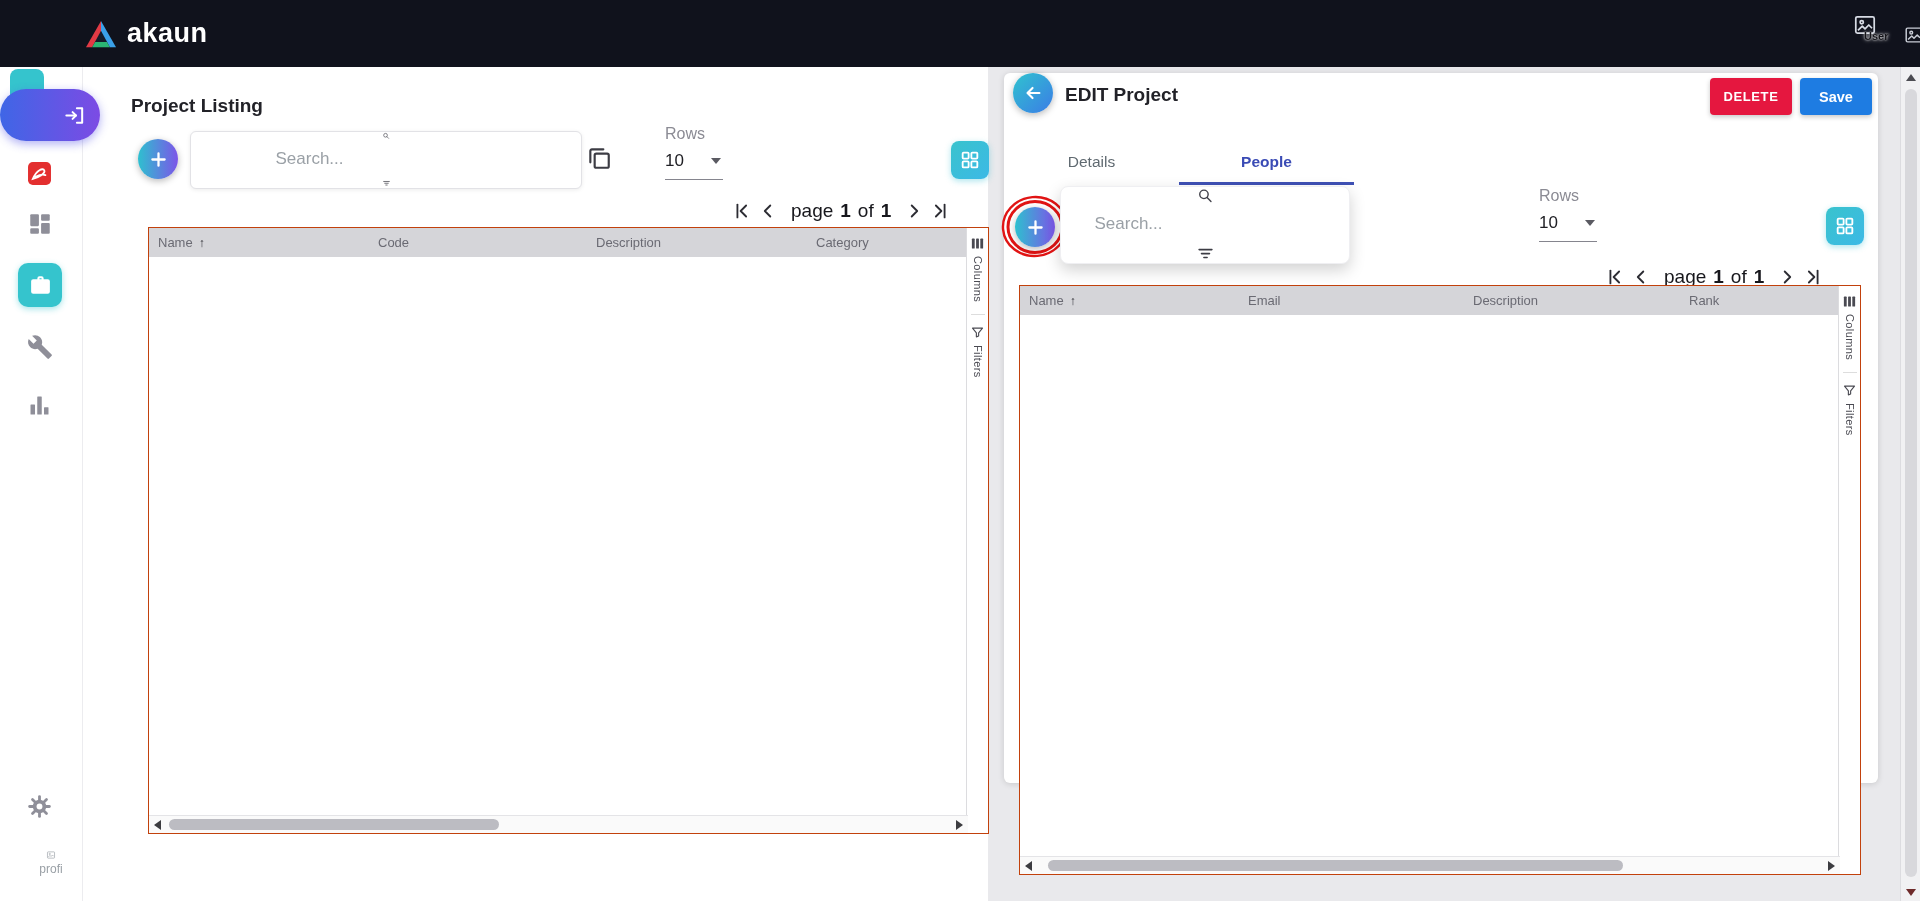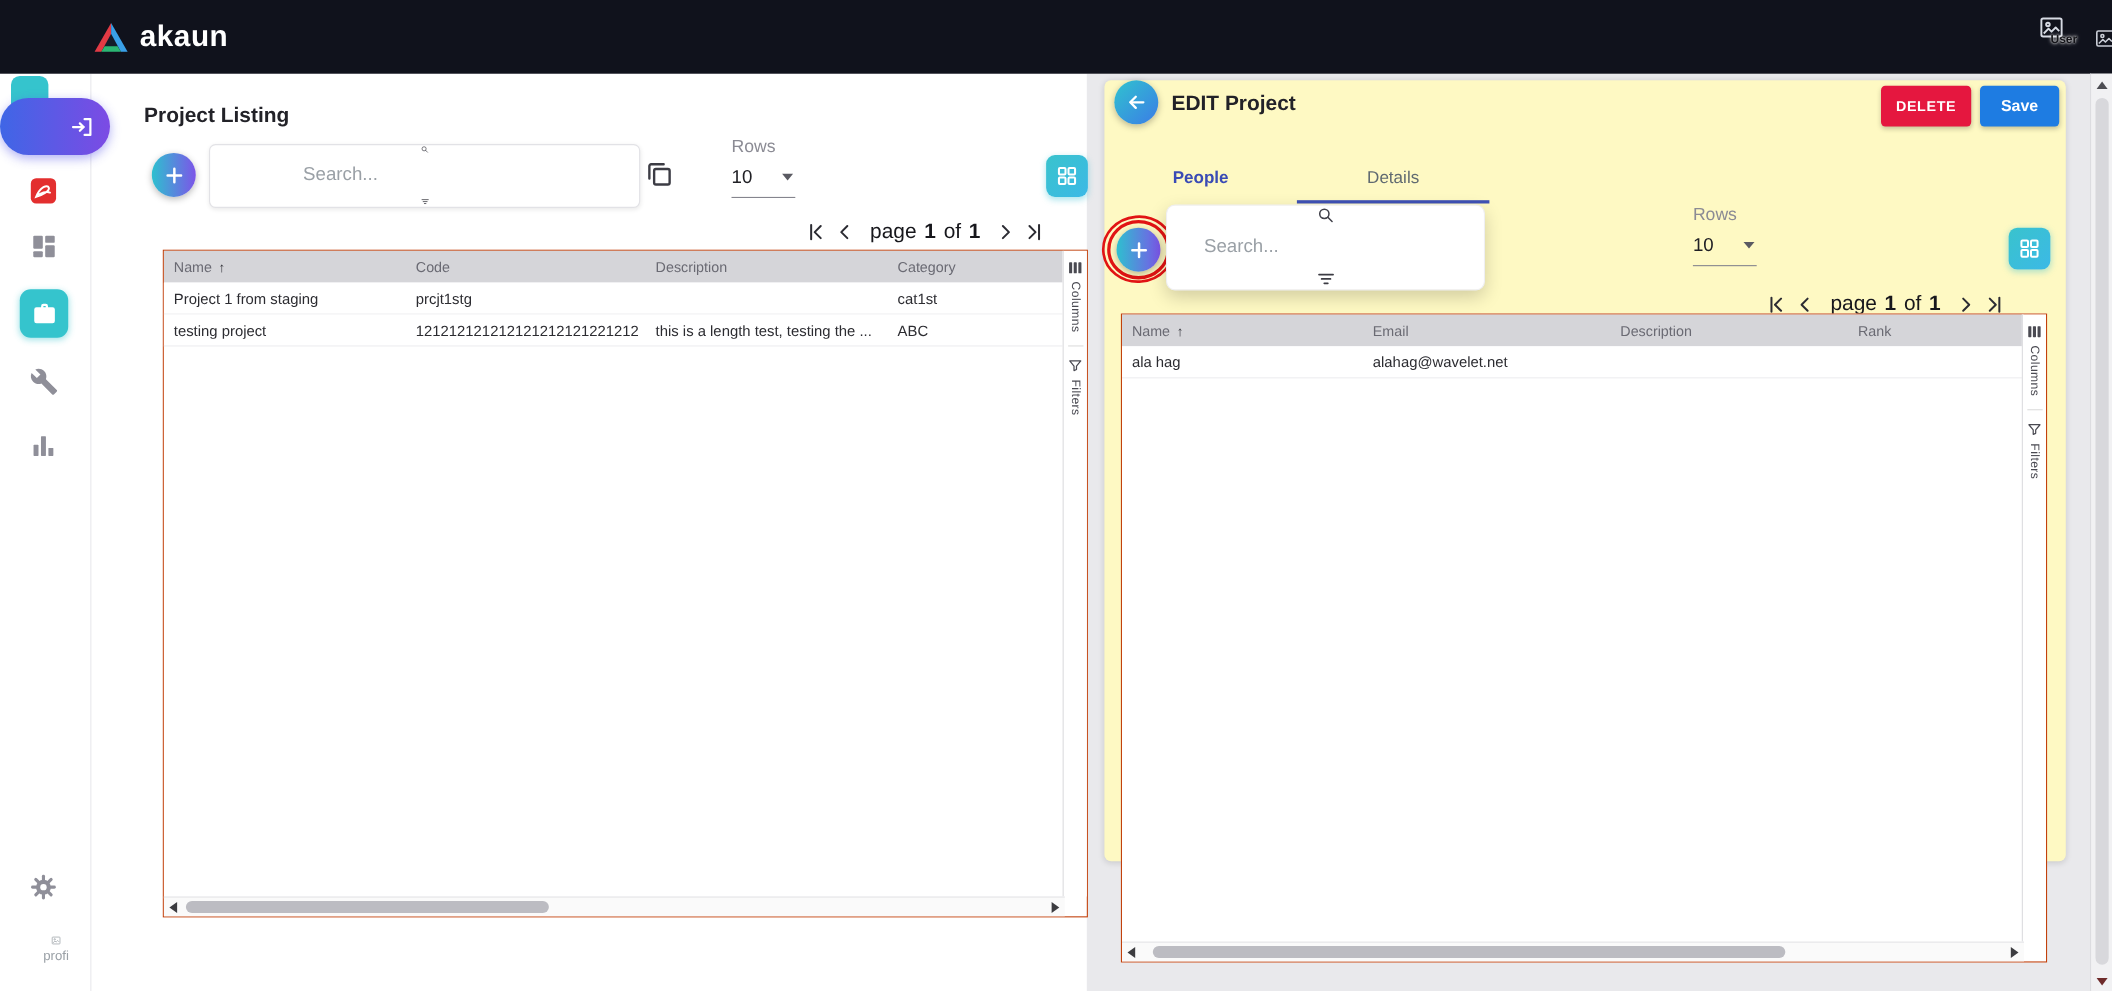--- a/index.html
+++ b/index.html
@@ -24,21 +24,21 @@
   .tile-peek { position:absolute; left:10px; top:2px; width:34px; height:34px; border-radius:8px; background:#35c4cd; z-index:1; }
   .active-pill { position:absolute; left:0; top:22px; width:100px; height:52px; border-radius:26px;
     background:linear-gradient(90deg,#3f66e6,#7c4be4); box-shadow:0 3px 10px rgba(80,80,230,.45);
     display:flex; align-items:center; justify-content:flex-end; padding-right:14px; z-index:6; }
   .active-tile { position:absolute; left:18px; top:196px; width:44px; height:44px; border-radius:10px; background:#35c4cd;
     display:flex; align-items:center; justify-content:center; box-shadow:0 2px 6px rgba(53,196,205,.45); }
   .side-profile { position:absolute; left:22px; top:783px; width:58px; height:26px; overflow:hidden; display:flex; align-items:center; gap:2px;flex-direction:column; }
   .side-profile .alt { font-size:12px; color:#9aa0a6; white-space:nowrap; }
   
   .panel-left { position:absolute; left:83px; top:67px; width:905px; height:834px; background:#fff; z-index:2; }
-  .panel-right { position:absolute; left:1004px; top:73px; width:874px; height:710px; background:#fef9c3; border-radius:6px; box-shadow:0 1px 6px rgba(0,0,0,.14); z-index:2; }
+  .panel-right { position:absolute; left:1004px; top:73px; width:874px; height:710px; background:#ffffff; border-radius:6px; box-shadow:0 1px 6px rgba(0,0,0,.14); z-index:2; }
   .page-title { position:absolute; left:48px; top:28px; font-size:19px; font-weight:600; color:#222228; }
   
   .round-grad { width:40px; height:40px; border-radius:50%; background:linear-gradient(90deg,#2ec0cf,#7c55e8);
     display:flex; align-items:center; justify-content:center; box-shadow:0 2px 7px rgba(0,0,0,.28); cursor:pointer; }
   .back-grad { background:linear-gradient(135deg,#30c3cf,#3b7ce6); }
   
   .search-box { position:absolute; display:flex; align-items:center; background:#fff; border:1px solid #e2e2e6; border-radius:6px; box-shadow:0 1px 4px rgba(0,0,0,.08); padding:0 14px; gap:10px;flex-direction:column; }
   .search-box input { flex:1; border:none; outline:none; font-size:17px; color:#333; font-family:inherit; background:transparent; }
   .search-box input::placeholder { color:#9aa0a6; }
   .search-card { border:1px solid #efeff2; box-shadow:0 6px 16px rgba(0,0,0,.18); border-radius:8px; }
@@ -275,34 +275,20 @@
           <span>Code</span>
         </div>
       <div class="hcell">
           <span>Description</span>
         </div>
       <div class="hcell">
           <span>Category</span>
         </div>
     </div>
 
-    <div style="width:817px; height:560px; background:#fff;">
-      <div class="tbl-row" style="grid-template-columns:220px 218px 220px 159px;">
-        <div class="cell">Project 1 from staging</div>
-        <div class="cell">prcjt1stg</div>
-        <div class="cell"></div>
-        <div class="cell">cat1st</div>
-      </div>
-      <div class="tbl-row" style="grid-template-columns:220px 218px 220px 159px;">
-        <div class="cell">testing project</div>
-        <div class="cell">121212121212121212121221212</div>
-        <div class="cell">this is a length test, testing the ...</div>
-        <div class="cell">ABC</div>
-      </div>
-    </div>
 
     <div class="strip" style="bottom:18px;">
       <svg class="ico" viewBox="0 0 24 24" width="15" height="15" fill="#4a4a52">
           <rect x="3" y="4" width="4.5" height="16" rx="1"></rect>
           <rect x="9.75" y="4" width="4.5" height="16" rx="1"></rect>
           <rect x="16.5" y="4" width="4.5" height="16" rx="1"></rect>
         </svg>
       <span class="vlabel">Columns</span>
       <div class="sep"></div>
       <svg class="ico" viewBox="0 0 24 24" width="15" height="15" fill="none" stroke="#4a4a52" stroke-width="1.8" stroke-linejoin="round">
@@ -325,22 +311,22 @@
         <path d="M19 12H6.5"></path>
         <path d="M11.5 6.5L6 12l5.5 5.5"></path>
       </svg>
   </div>
   <div class="page-title" style="left:61px; top:11px;">EDIT Project</div>
 
   <div class="btn btn-delete">DELETE</div>
   <div class="btn btn-save">Save</div>
 
   <div class="tabs">
+    <div class="tab">Details</div>
     <div class="tab active">People</div>
-    <div class="tab">Details</div>
   </div>
   <div class="tab-indicator"></div>
 
   <svg class="annotation" style="left:-13px; top:110px;" width="88" height="88">
     <ellipse cx="44" cy="44" rx="27" ry="25.5" fill="none" stroke="#e11414" stroke-width="3"></ellipse>
     <ellipse cx="44" cy="43.5" rx="32" ry="29.5" fill="none" stroke="#e11414" stroke-width="2.4" transform="rotate(-5 44 44)"></ellipse>
   </svg>
   <div class="round-grad" style="position:absolute; left:11px; top:134px;">
     <svg class="ico" viewBox="0 0 24 24" width="21" height="21">
         <path d="M12 5v14M5 12h14" stroke="#fff" stroke-width="2.6" stroke-linecap="round" fill="none"></path>
@@ -416,28 +402,20 @@
           <span>Email</span>
         </div>
       <div class="hcell">
           <span>Description</span>
         </div>
       <div class="hcell">
           <span>Rank</span>
         </div>
     </div>
 
-    <div style="width:820px; height:543px; background:#fff;">
-      <div class="tbl-row" style="grid-template-columns:219px 225px 216px 160px;">
-        <div class="cell">ala hag</div>
-        <div class="cell">alahag@wavelet.net</div>
-        <div class="cell"></div>
-        <div class="cell"></div>
-      </div>
-    </div>
 
     <div class="strip" style="bottom:18px;">
       <svg class="ico" viewBox="0 0 24 24" width="15" height="15" fill="#4a4a52">
           <rect x="3" y="4" width="4.5" height="16" rx="1"></rect>
           <rect x="9.75" y="4" width="4.5" height="16" rx="1"></rect>
           <rect x="16.5" y="4" width="4.5" height="16" rx="1"></rect>
         </svg>
       <span class="vlabel">Columns</span>
       <div class="sep"></div>
       <svg class="ico" viewBox="0 0 24 24" width="15" height="15" fill="none" stroke="#4a4a52" stroke-width="1.8" stroke-linejoin="round">

